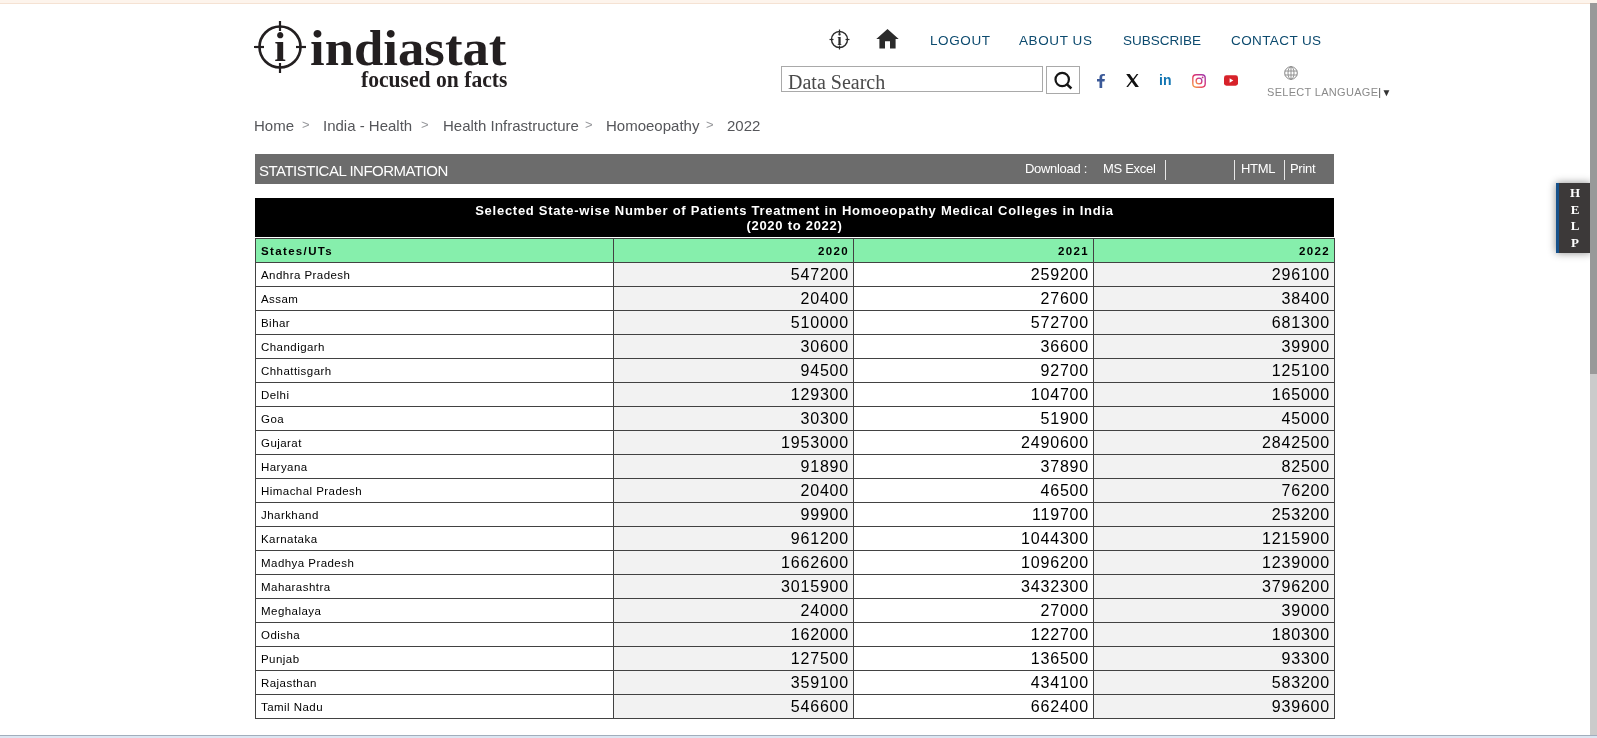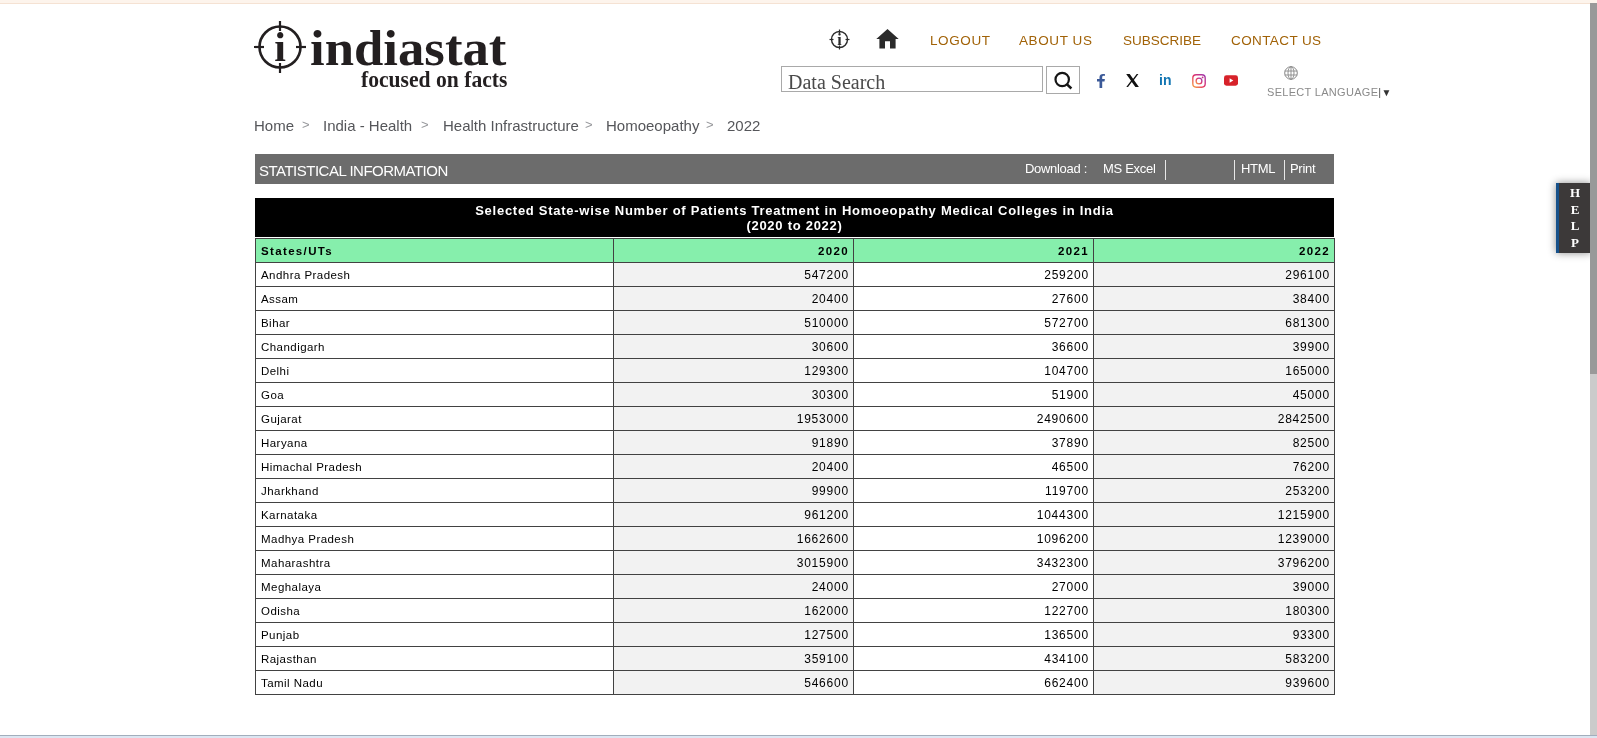--- a/index.html
+++ b/index.html
@@ -11,21 +11,21 @@
 
 
 .logo-text { position:absolute; left:310px; top:19px; font-family:"Liberation Serif",serif;
   font-weight:bold; font-size:50px; color:#231f20; transform:scaleX(1.055); transform-origin:0 0;
   white-space:nowrap; }
 .logo-sub { position:absolute; left:361px; top:67px; font-family:"Liberation Serif",serif;
   font-weight:bold; font-size:22.5px; color:#231f20; transform:scaleX(0.96); transform-origin:0 0;
   white-space:nowrap; }
 
 
-.navlink { position:absolute; top:33px; font-size:13.5px; color:#a16207; letter-spacing:0.6px; white-space:nowrap; }
+.navlink { position:absolute; top:33px; font-size:13.5px; color:#0c4a6e; letter-spacing:0.6px; white-space:nowrap; }
 
 
 .searchbox { position:absolute; left:781px; top:66px; width:262px; height:26px;
   border:1px solid #a9a9a9; }
 .searchtext { position:absolute; left:788px; top:71px; font-size:20px; color:#4a4a4a;font-family:Liberation Serif, serif; }
 .searchbtn { position:absolute; left:1046px; top:66px; width:34px; height:28px; border:1px solid #a9a9a9; }
 .sel-lang { position:absolute; left:1267px; top:86px; font-size:11px; color:#8a8a8a; letter-spacing:0.3px; }
 
 
 .crumb { position:absolute; top:117px; font-size:15px; color:#55565a; white-space:nowrap; }
@@ -42,21 +42,21 @@
   color:#fff; text-align:center; font-weight:bold; font-size:13px; letter-spacing:0.73px;
   padding-top:5px; line-height:15px; }
 
 
 table.data { position:absolute; left:255px; top:238px; width:1079px; border-collapse:collapse;
   table-layout:fixed; font-size:11px; color:#000; }
 table.data td, table.data th { border:1px solid #424242; height:24px; padding:0 4px 0 5px;
   font-size:11.5px; letter-spacing:0.45px; overflow:hidden; white-space:nowrap; }
 table.data th { background:#86efac; text-align:left; font-weight:bold; letter-spacing:1.35px; }
 table.data th.num { text-align:right; }
-table.data td.num { text-align:right; font-size:12px; letter-spacing:0.8px; }
+table.data td.num { text-align:right; font-size:16px; letter-spacing:0.8px; }
 table.data td:nth-child(2), table.data td:nth-child(4) { background:#f2f2f2; }
 
 
 .help { position:absolute; left:1556px; top:183px; width:35px; height:70px; background:#3c3939;
   border-left:3px solid #17518a; box-shadow:0 0 8px rgba(0,0,0,0.45);
   color:#fff; font-family:"Liberation Serif",serif; font-weight:bold; font-size:13px;
   text-align:center; line-height:16.5px; padding-top:2px; }
 
 
 .sb-track { position:absolute; left:1590px; top:3px; width:7px; height:732px; background:#cbcbcb; }
@@ -196,20 +196,26 @@
         <td class="num">572700</td>
         <td class="num">681300</td>
       </tr>
 <tr>
         <td>Chandigarh</td>
         <td class="num">30600</td>
         <td class="num">36600</td>
         <td class="num">39900</td>
       </tr>
 <tr>
+        <td>Chhattisgarh</td>
+        <td class="num">94500</td>
+        <td class="num">92700</td>
+        <td class="num">125100</td>
+      </tr>
+<tr>
         <td>Delhi</td>
         <td class="num">129300</td>
         <td class="num">104700</td>
         <td class="num">165000</td>
       </tr>
 <tr>
         <td>Goa</td>
         <td class="num">30300</td>
         <td class="num">51900</td>
         <td class="num">45000</td>

